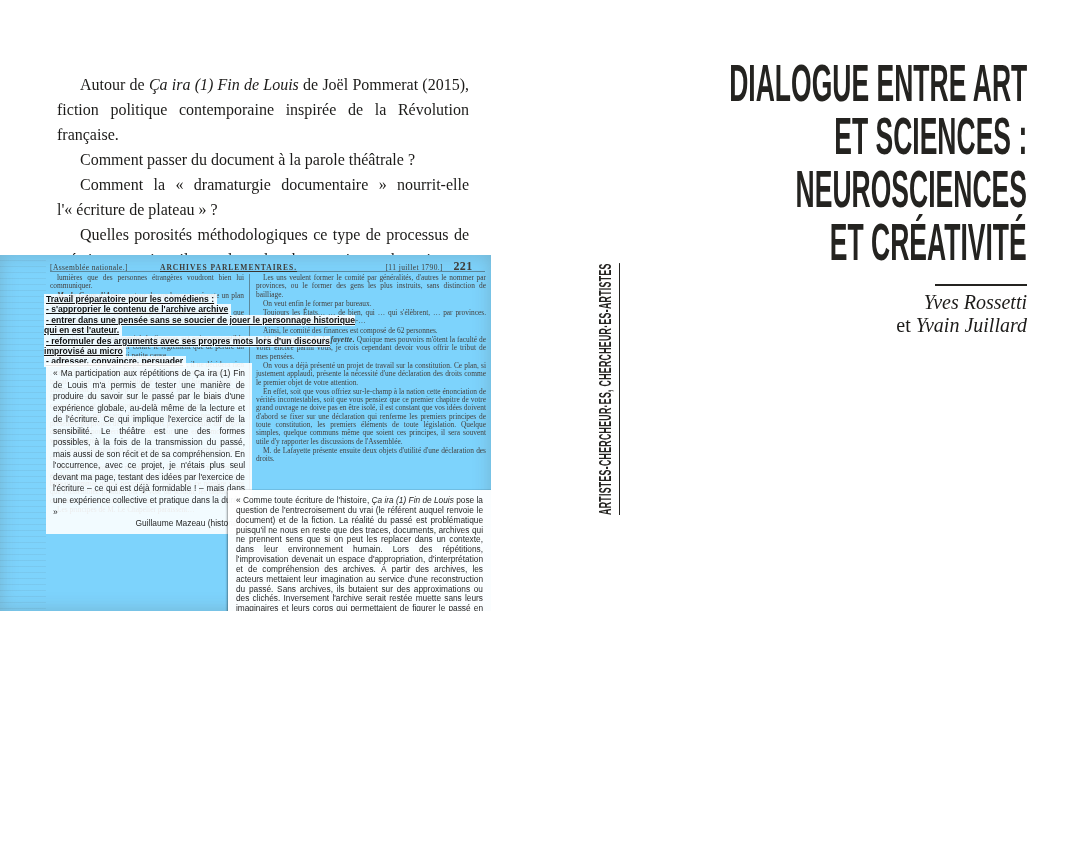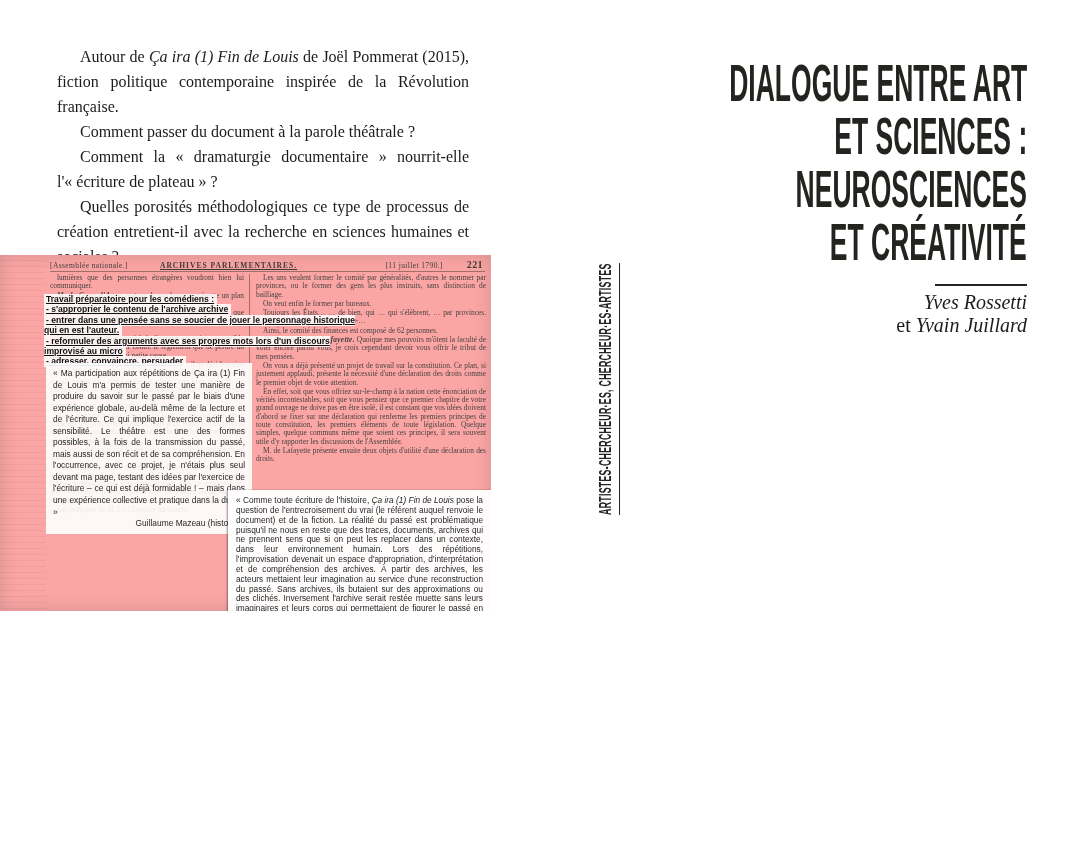--- a/index.html
+++ b/index.html
@@ -1,35 +1,35 @@
 <!DOCTYPE html>
 <html lang="fr"><head>
 <meta charset="utf-8">
 <style>
   html,body{margin:0;padding:0;background:#ffffff;}
   .spread{position:relative;width:1082px;height:857px;background:#ffffff;overflow:hidden;
           font-family:"Liberation Serif",serif;color:#1c1b19;}
 
   
-  .intro{position:absolute;left:57px;top:44px;width:412px;font-size:16px;line-height:25px;
+  .intro{position:absolute;left:57px;top:72px;width:412px;font-size:16px;line-height:25px;
          text-align:justify;color:#1c1b19;}
   .intro p{margin:0;text-indent:23px;}
   .intro .it{font-style:italic;}
 
   
-  .archive{position:absolute;left:0;top:255px;width:491px;height:356px;background:#fca5a5;
+  .archive{position:absolute;left:0;top:255px;width:491px;height:356px;background:#7dd3fc;
            overflow:hidden;box-shadow:inset 0 0 18px rgba(90,84,76,.25);}
   .archive .margin-noise{position:absolute;left:0;top:0;width:46px;height:100%;
            background:repeating-linear-gradient(180deg,transparent 0 5px,rgba(70,64,58,.07) 5px 6px);}
   .scan-header{position:absolute;left:50px;right:8px;top:4px;display:flex;align-items:baseline;
            font-size:7.5px;letter-spacing:.4px;color:#3f3c38;white-space:nowrap;}
   .scan-header .h-left{width:110px;}
   .scan-header .h-center{flex:1;text-align:left;font-weight:bold;letter-spacing:1px;text-decoration:underline;}
   .scan-header .h-date{width:90px;text-align:right;}
-  .scan-header .h-num{width:40px;text-align:right;font-weight:bold;font-size:10px;}
+  .scan-header .h-num{width:40px;text-align:center;font-weight:bold;font-size:12px;}
   .scan-rule{position:absolute;left:50px;right:6px;top:16px;height:1px;background:rgba(50,45,40,.45);}
   .scan-cols{position:absolute;left:50px;right:5px;top:19px;bottom:0;display:flex;
            filter:blur(.3px);color:#454240;}
   .scan-col{font-size:7.4px;line-height:8.3px;text-align:justify;overflow:hidden;}
   .scan-col p{margin:0 0 1px;text-indent:7px;}
   .scan-col b{font-weight:bold;letter-spacing:.3px;font-style:italic;}
   .col-a{width:194px;padding-right:5px;border-right:1px solid rgba(50,45,40,.45);}
   .col-b{flex:1;padding-left:6px;}
 
   

